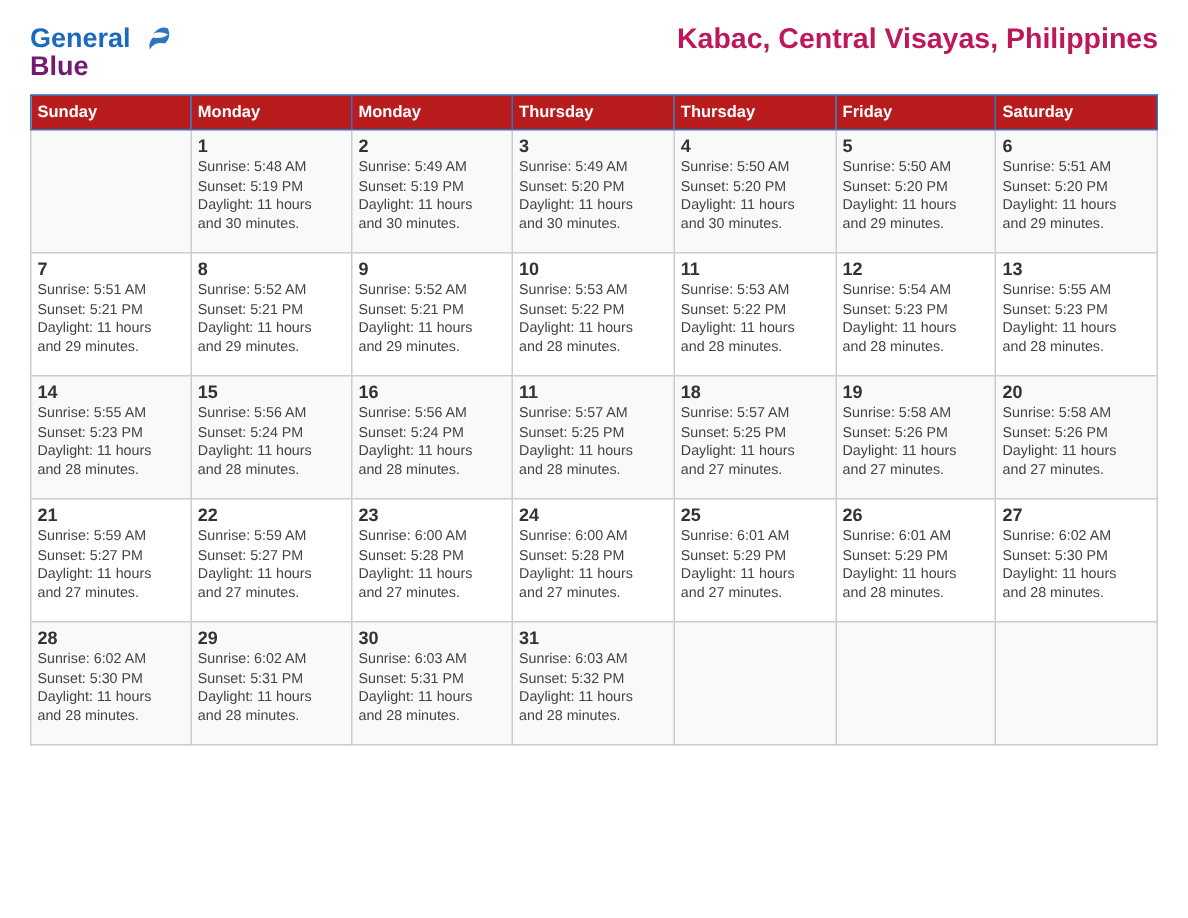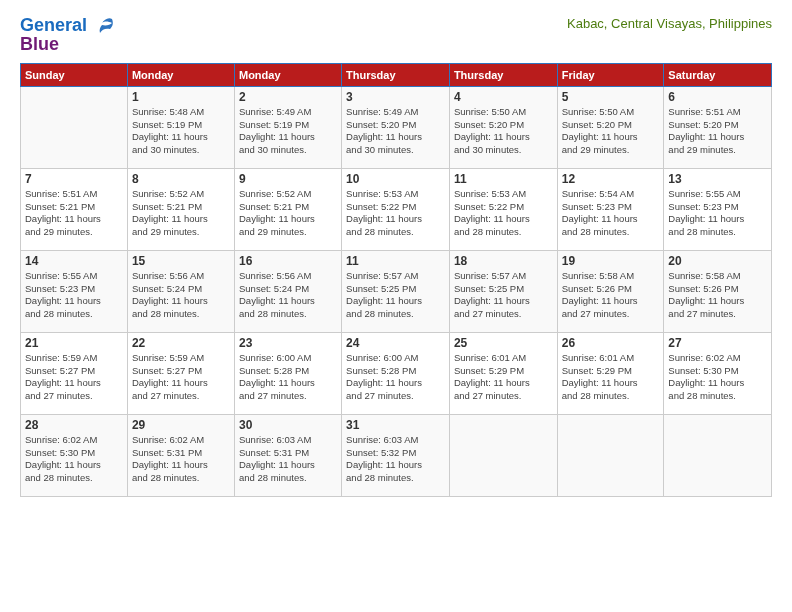--- a/index.html
+++ b/index.html
@@ -27,22 +27,23 @@
     }
     .title-block {
       text-align: right;
     }
     .month-year {
       font-size: 32px;
       font-weight: bold;
       color: #333;
     }
     .location {
-      font-size: 13px;
-      color: #4d7c0f;
+      font-size: 19px;
+      color: #be185d;
+      font-weight: bold;
     }
     .calendar {
       width: 100%;
       border-collapse: collapse;
       font-size: 10px;
     }
     .calendar th {
       background: #b91c1c;
       color: #fff;
       padding: 5px 4px;

